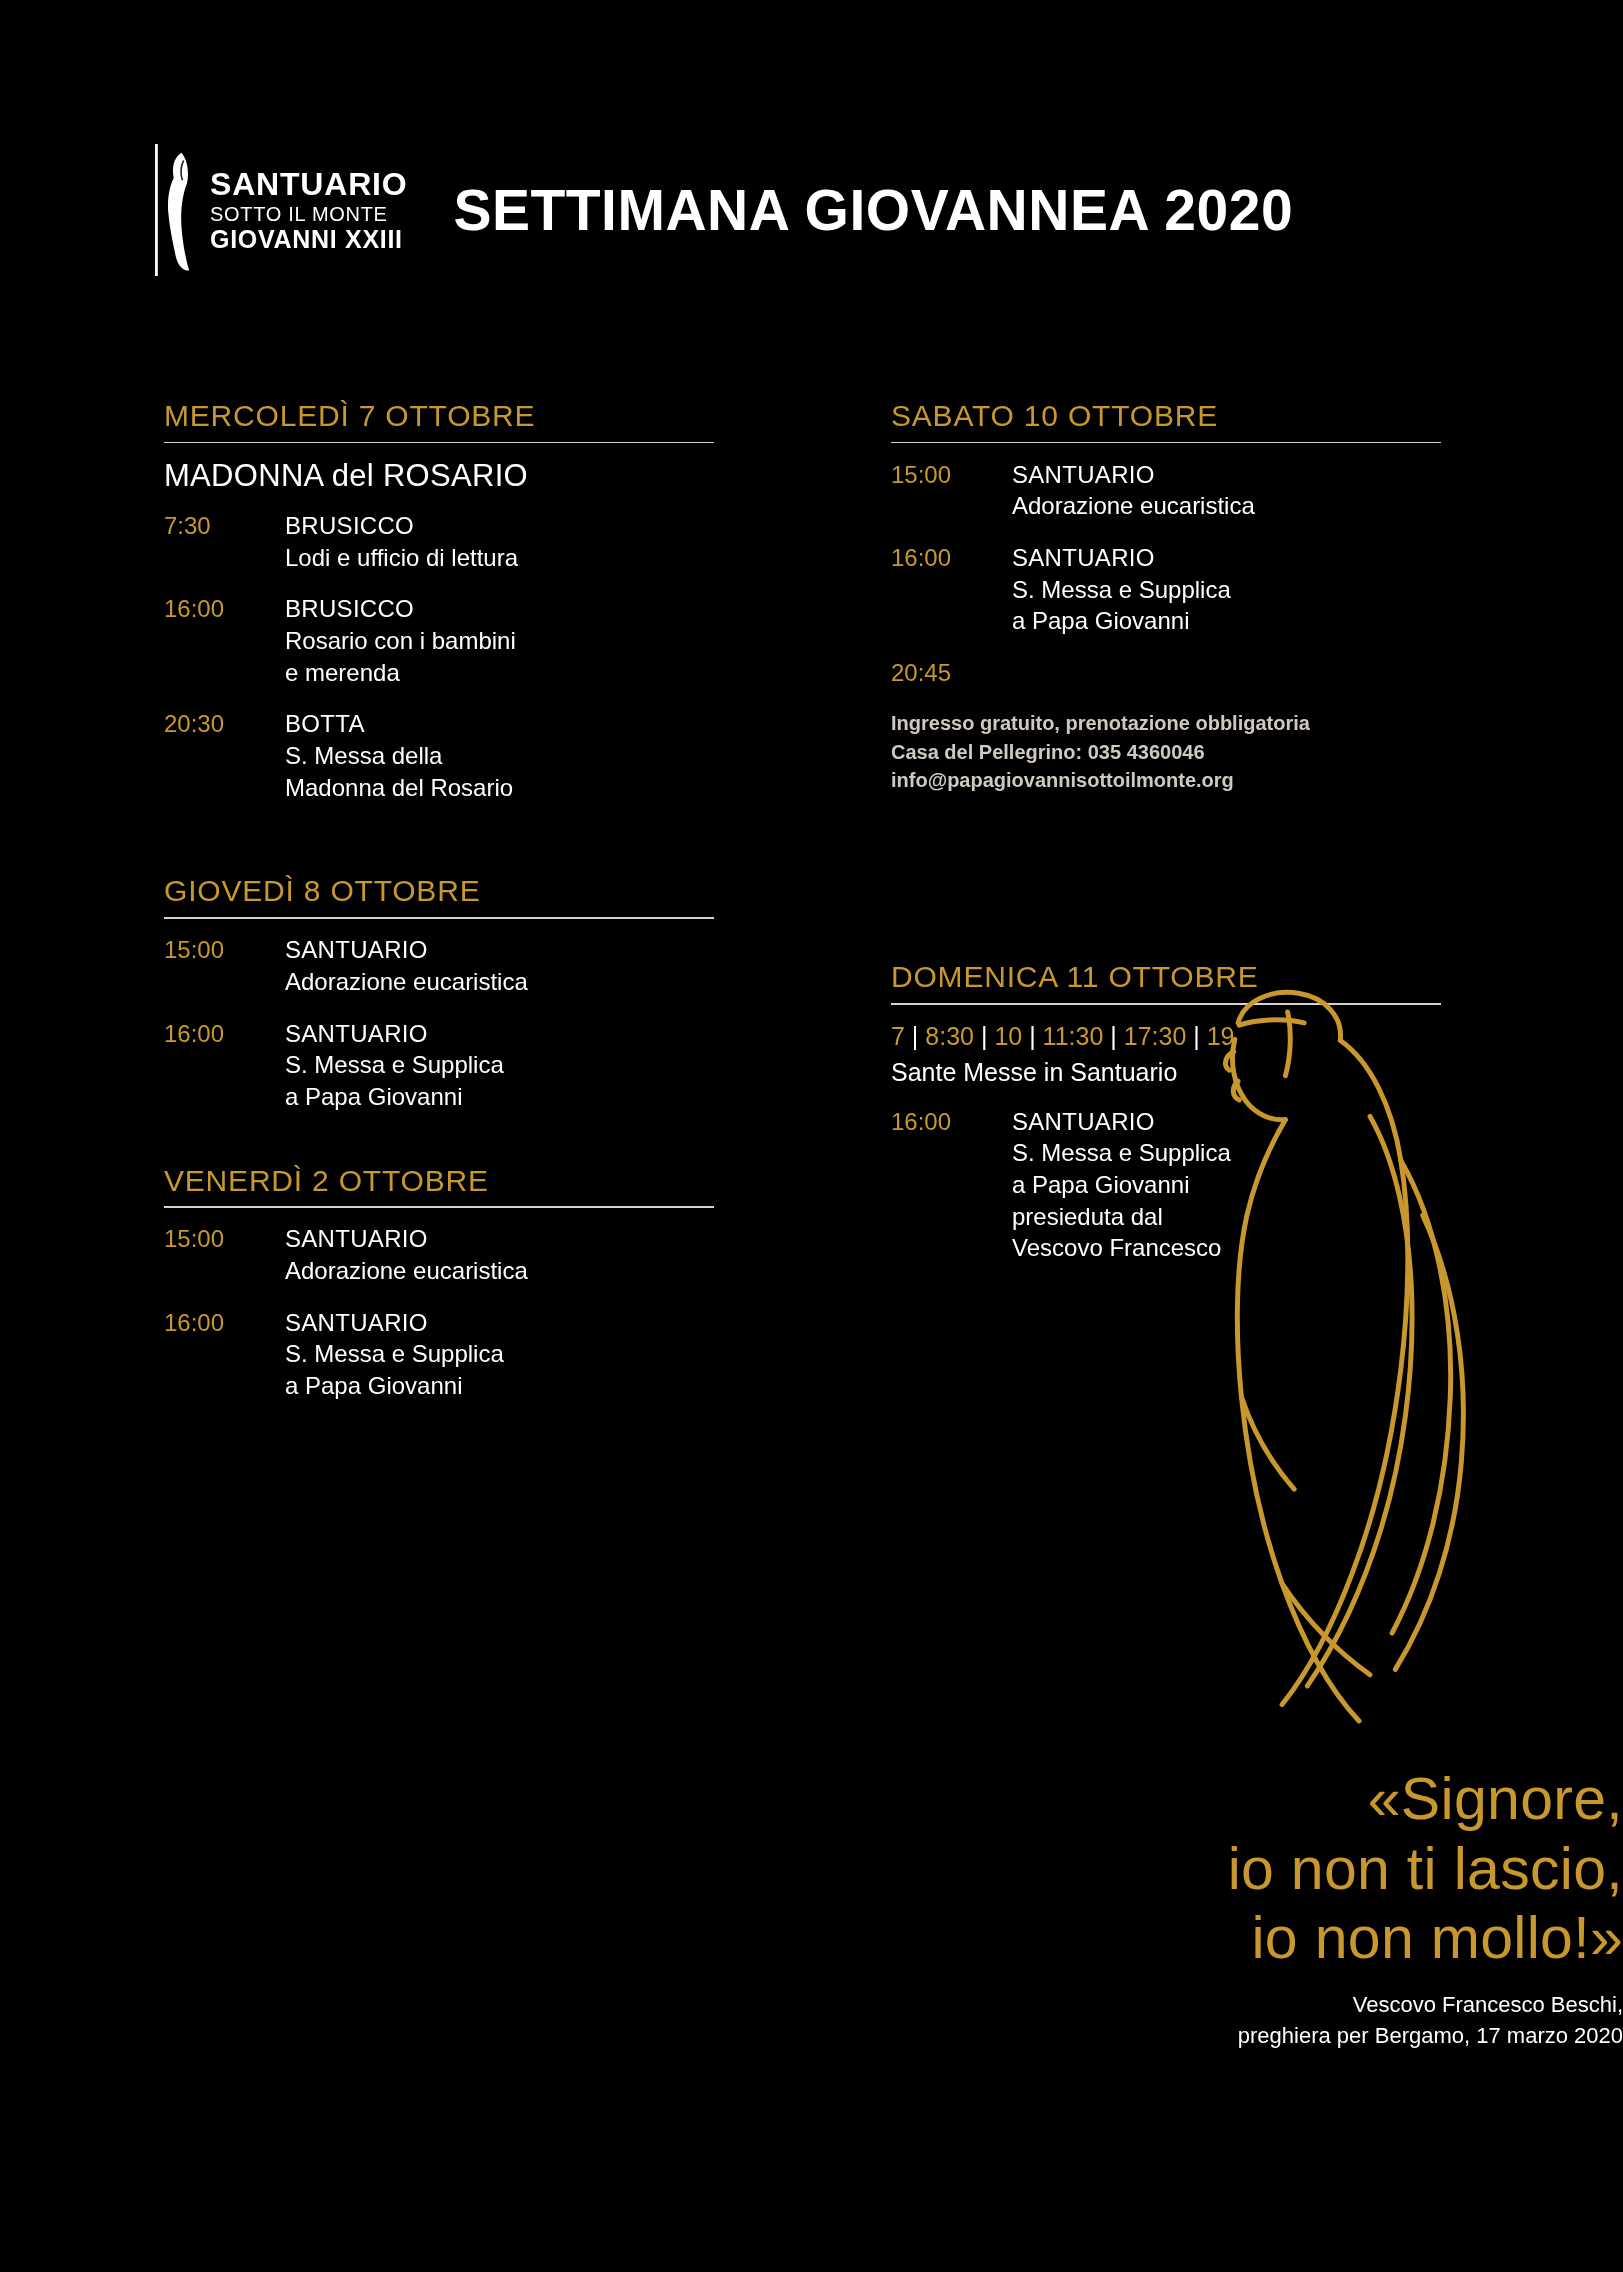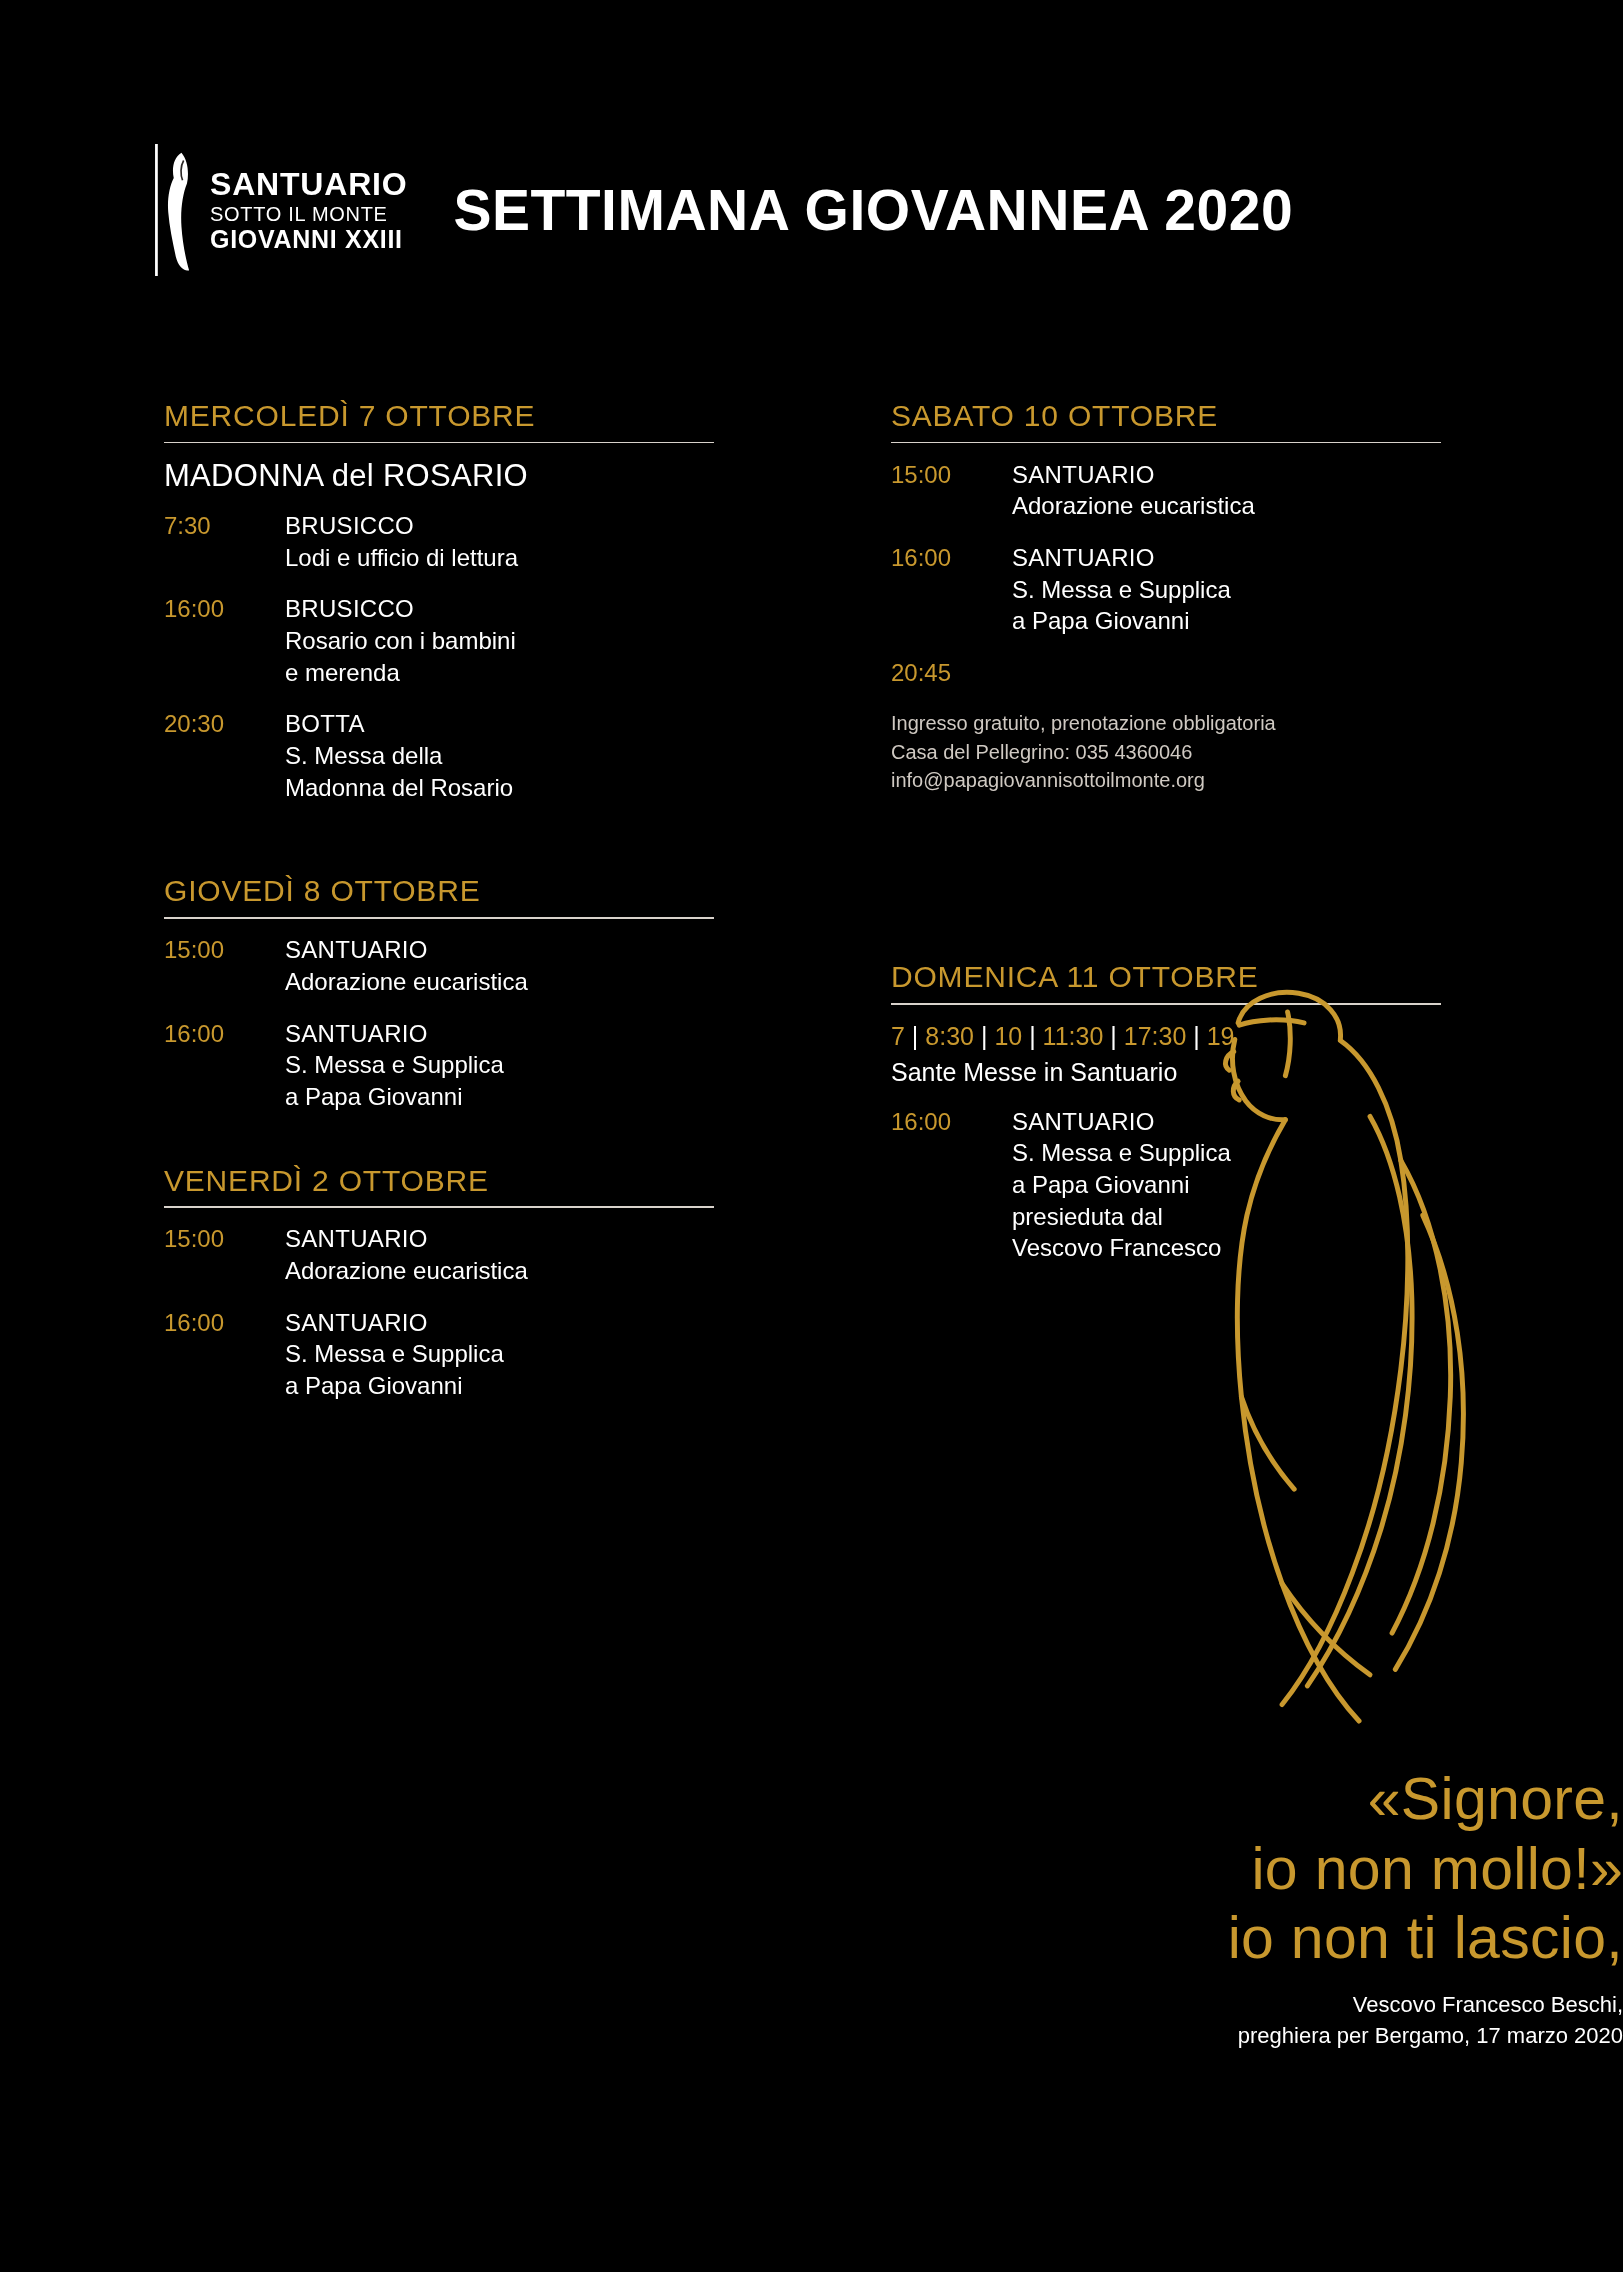--- a/index.html
+++ b/index.html
@@ -79,21 +79,21 @@
     font-weight:300;
   }
   .entry .place { display:block; letter-spacing:0.3px; }
   .entry .desc  { display:block; }
   .entry .desc em { font-style:italic; }
 
   .note {
     color:#cfc9c2;
     font-size:20px;
     line-height:1.44;
-    font-weight:400;
+    font-weight:700;
     margin-top:10px;
   }
   .times-line {
     font-size:25px;
     line-height:1.3;
     margin-bottom:5.5px;
   }
   .times-line .t { color:#c8982e; }
   .times-line .sep { color:#ffffff; }
   .times-sub {
@@ -317,20 +317,20 @@
         <path d="M356 330 C420 440 452 600 446 760 C440 920 404 1070 340 1190"></path>
         <path d="M396 430 C456 560 480 720 466 880 C454 1020 412 1150 346 1256"></path>
         <path d="M140 1100 C180 1160 236 1220 300 1266"></path>
         <path d="M66 760 C86 820 120 880 162 928"></path>
       </g>
     </svg>
   </div>
 
   <div class="quote">
     <div class="quote-line">«Signore,</div>
+    <div class="quote-line">io non ti lascio,</div>
     <div class="quote-line">io non mollo!»</div>
-    <div class="quote-line">io non ti lascio,</div>
     <div class="quote-attr" style="white-space:pre-line">Vescovo Francesco Beschi,
 preghiera per Bergamo, 17 marzo 2020</div>
   </div>
 
 </div>
 
 
 </body></html>

